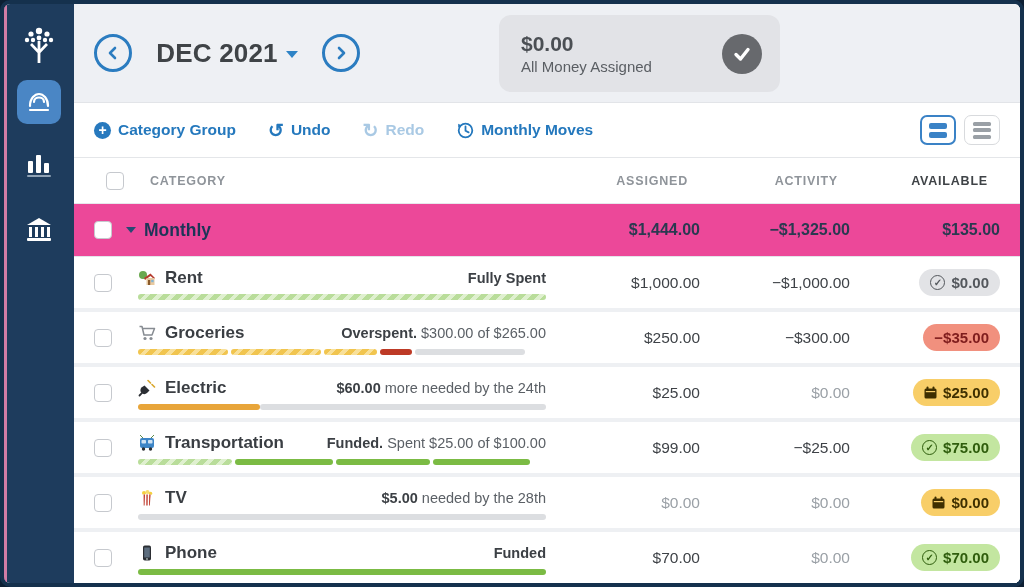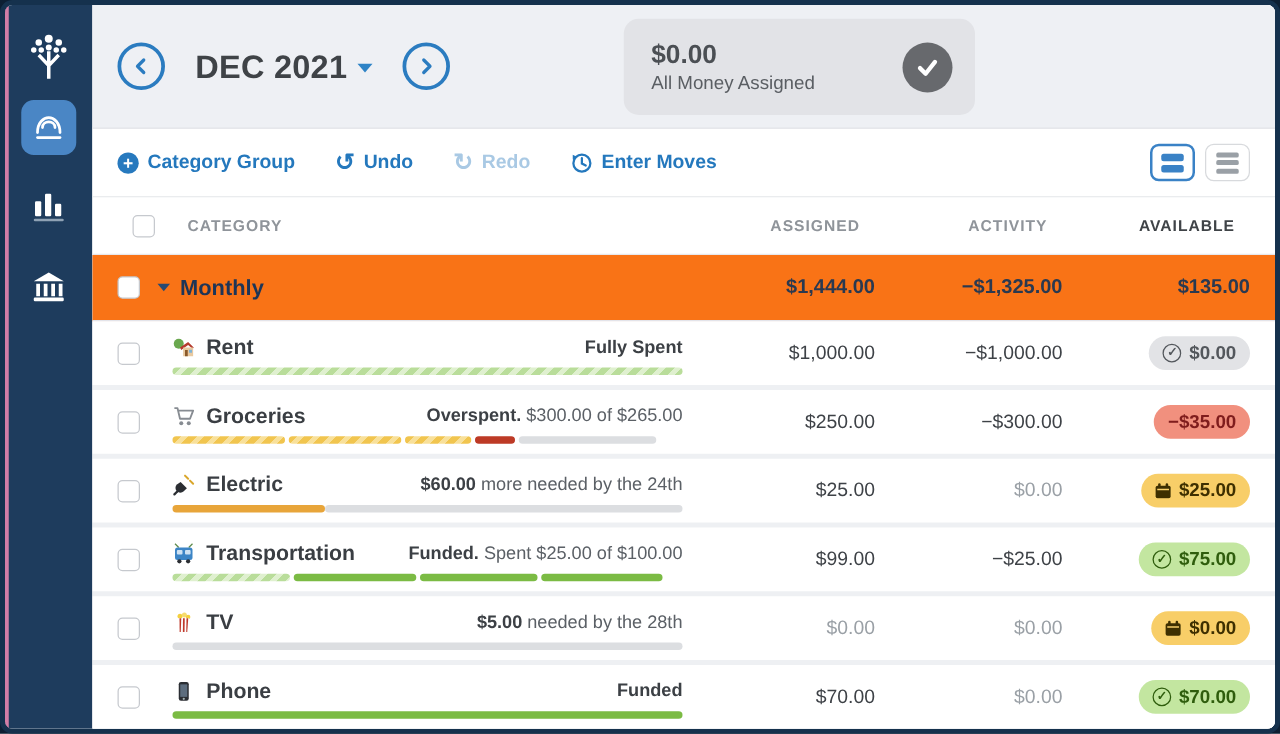--- a/index.html
+++ b/index.html
@@ -70,21 +70,21 @@
   .checkbox { width:18px; height:18px; border:1.5px solid #c6c9ce; border-radius:4px;
               background:#fff; flex:0 0 18px; cursor:pointer; }
   .cb-spacer { width:26px; flex:0 0 26px; }
 
   .col-name { flex:1; min-width:0; }
   .col-assigned { width:140px; flex:0 0 140px; text-align:right; }
   .col-activity { width:150px; flex:0 0 150px; text-align:right; }
   .col-available { width:150px; flex:0 0 150px; display:flex; justify-content:flex-end; }
 
   .group-row { height:53px; flex:0 0 53px; display:flex; align-items:center; padding:0 20px;
-               background:#f97316; border-bottom:1px solid #e3e4ea; }
+               background:#ec4899; border-bottom:1px solid #e3e4ea; }
   .group-caret { width:0; height:0; border-left:5.5px solid transparent; border-right:5.5px solid transparent;
                  border-top:6.5px solid #274a73; margin-right:8px; cursor:pointer; }
   .group-name { font-size:17.5px; font-weight:700; color:#1d3557; }
   .group-val { font-size:16px; font-weight:600; color:#2a3950; }
 
   .rows { flex:1; background:#eef0f3; overflow:hidden; }
   .cat-row { height:51px; margin-bottom:4px; background:#fff; display:flex; align-items:center;
              padding:0 20px; }
   .name-wrap { flex:1; min-width:0; position:relative; height:100%; display:flex; flex-direction:column;
                justify-content:center; padding-right:14px; }
@@ -215,21 +215,21 @@
       <div class="tool-item disabled">
         <span class="glyph-icon">↻</span>
         <span>Redo</span>
       </div>
       <div class="tool-item">
         <svg width="18" height="18" viewBox="0 0 18 18">
           <circle cx="9.5" cy="9.5" r="6.8" fill="none" stroke="#2478bd" stroke-width="1.8"></circle>
           <polyline points="9.5,5.5 9.5,9.8 12.6,11.4" fill="none" stroke="#2478bd" stroke-width="1.8" stroke-linecap="round"></polyline>
           <path d="M2.2 6.5 L2.2 2.8 L5.8 4.6 Z" fill="#2478bd"></path>
         </svg>
-        <span>Enter Moves</span>
+        <span>Monthly Moves</span>
       </div>
       <div class="view-toggles">
         <div class="toggle active">
             <i></i>
             <i></i>
           </div>
         <div class="toggle inactive">
             <i></i>
             <i></i>
             <i></i>

